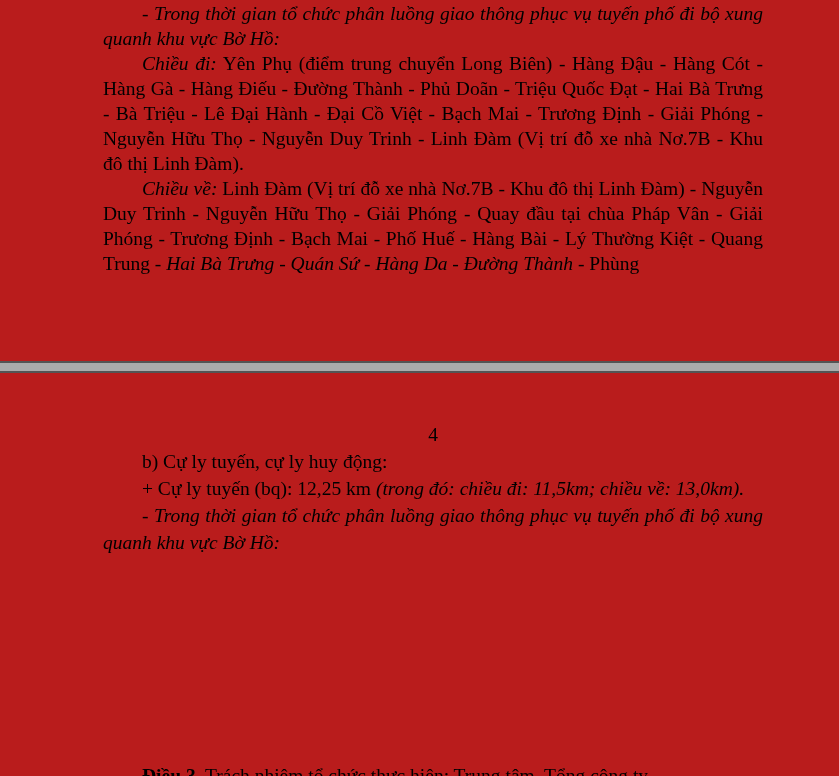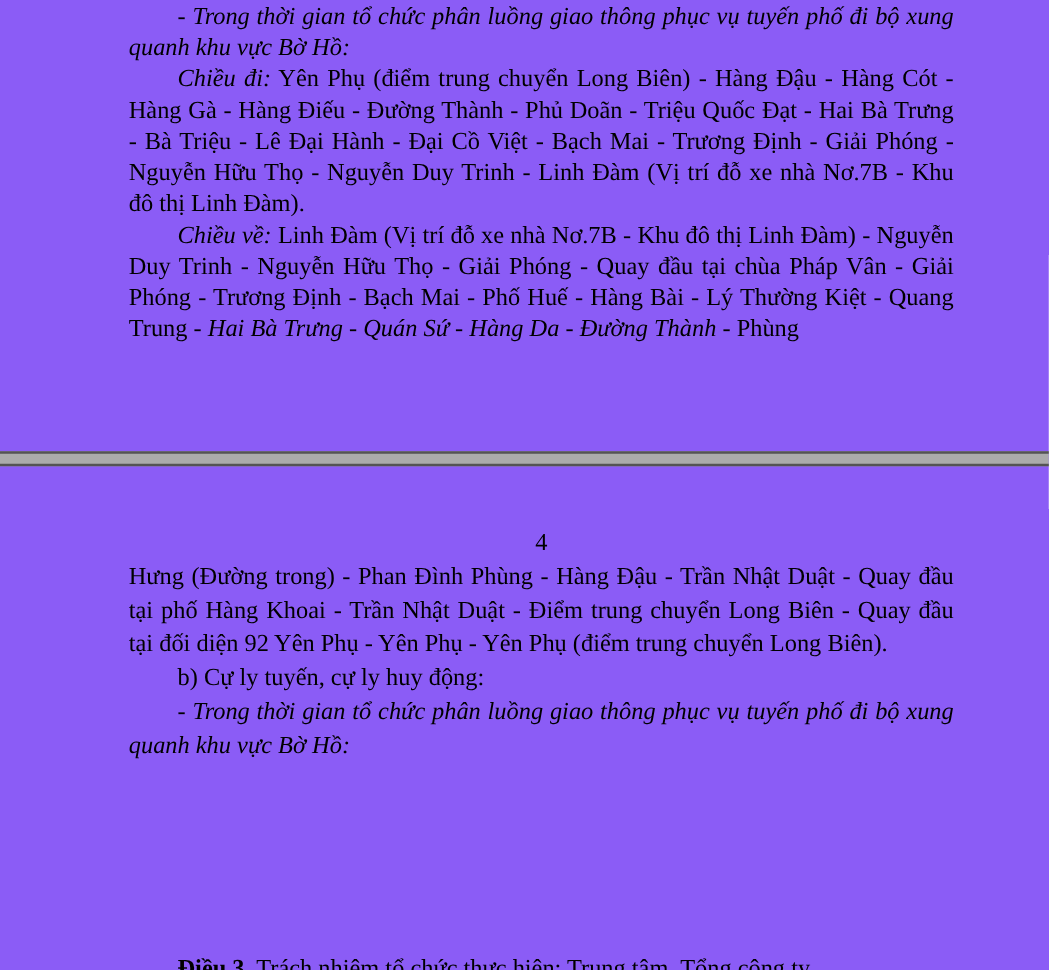--- a/index.html
+++ b/index.html
@@ -1,18 +1,18 @@
 <!DOCTYPE html>
 <html><head>
 <meta charset="utf-8">
 <style>
   html,body{margin:0;padding:0;background:#ffffff;}
   body{width:839px;height:776px;overflow:hidden;}
   .doc{
-    position:relative;width:839px;height:776px;background:#8b5cf6;
+    position:relative;width:839px;height:776px;background:#b91c1c;
     font-family:"Liberation Serif","DejaVu Serif",serif;
     font-size:19.5px;color:#000000;
   }
   .page-frag{
     position:absolute;top:0;left:0;right:0;
     padding:1px 76px 0 103px;
     line-height:25px;text-align:justify;
   }
   .page-full{
     position:absolute;top:421px;left:0;right:0;
@@ -42,20 +42,20 @@
   <section class="page-frag">
     <p class="para"><span class="i">- Trong thời gian tổ chức phân luồng giao thông phục vụ tuyến phố đi bộ xung quanh khu vực Bờ Hồ:</span></p>
     <p class="para"><span class="i">Chiều đi:</span><span> Yên Phụ (điểm trung chuyển Long Biên) - Hàng Đậu - Hàng Cót - Hàng Gà - Hàng Điếu - Đường Thành - Phủ Doãn - Triệu Quốc Đạt - Hai Bà Trưng - Bà Triệu - Lê Đại Hành - Đại Cồ Việt - Bạch Mai - Trương Định - Giải Phóng - Nguyễn Hữu Thọ - Nguyễn Duy Trinh - Linh Đàm (Vị trí đỗ xe nhà Nơ.7B - Khu đô thị Linh Đàm).</span></p>
     <p class="para"><span class="i">Chiều về:</span><span> Linh Đàm (Vị trí đỗ xe nhà Nơ.7B - Khu đô thị Linh Đàm) - Nguyễn Duy Trinh - Nguyễn Hữu Thọ - Giải Phóng - Quay đầu tại chùa Pháp Vân - Giải Phóng - Trương Định - Bạch Mai - Phố Huế - Hàng Bài - Lý Thường Kiệt - Quang Trung - </span><span class="i">Hai Bà Trưng - Quán Sứ - Hàng Da - Đường Thành</span><span> - Phùng</span></p>
   </section>
 
   <div class="pbreak"></div>
 
   <section class="page-full">
     <p class="pagenum">4</p>
-    <p class="para noindent"><span>Hưng (Đường trong) - Phan Đình Phùng - Hàng Đậu - Trần Nhật Duật - Quay đầu tại phố Hàng Khoai - Trần Nhật Duật - Điểm trung chuyển Long Biên - Quay đầu tại đối diện 92 Yên Phụ - Yên Phụ - Yên Phụ (điểm trung chuyển Long Biên).</span></p>
     <p class="para"><span>b) Cự ly tuyến, cự ly huy động:</span></p>
+    <p class="para"><span>+ Cự ly tuyến (bq): 12,25 km </span><span class="i">(trong đó: chiều đi: 11,5km; chiều về: 13,0km).</span></p>
     <p class="para"><span class="i">- Trong thời gian tổ chức phân luồng giao thông phục vụ tuyến phố đi bộ xung quanh khu vực Bờ Hồ:</span></p>
   </section>
 
   <p class="clipped"><span class="b">Điều 3.</span><span> Trách nhiệm tổ chức thực hiện: Trung tâm, Tổng công ty</span></p>
 
 </div>
 
 </body></html>

